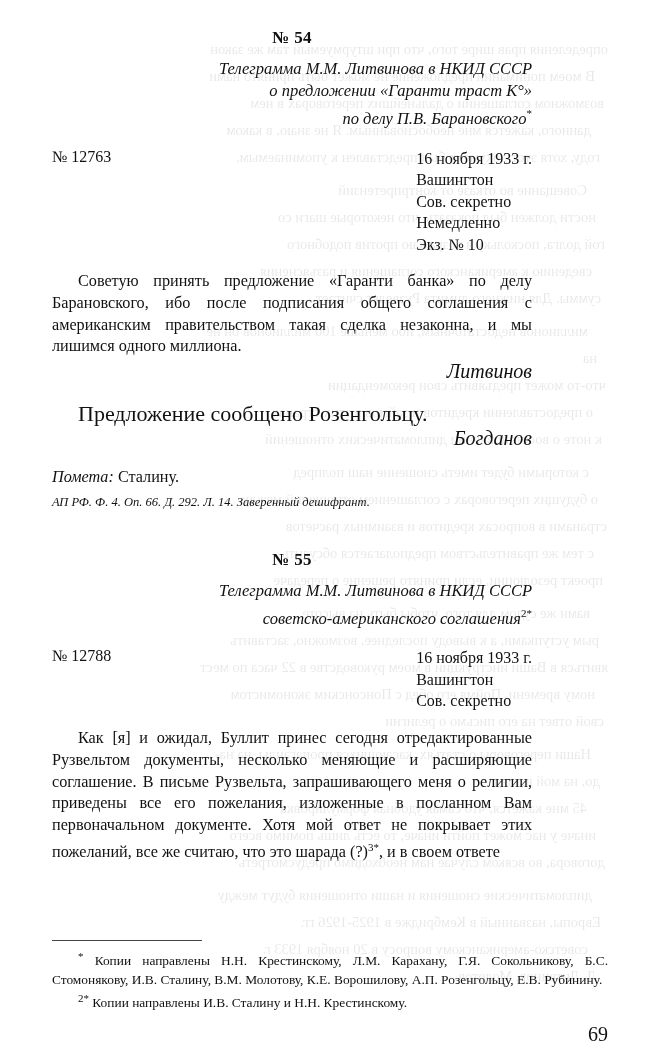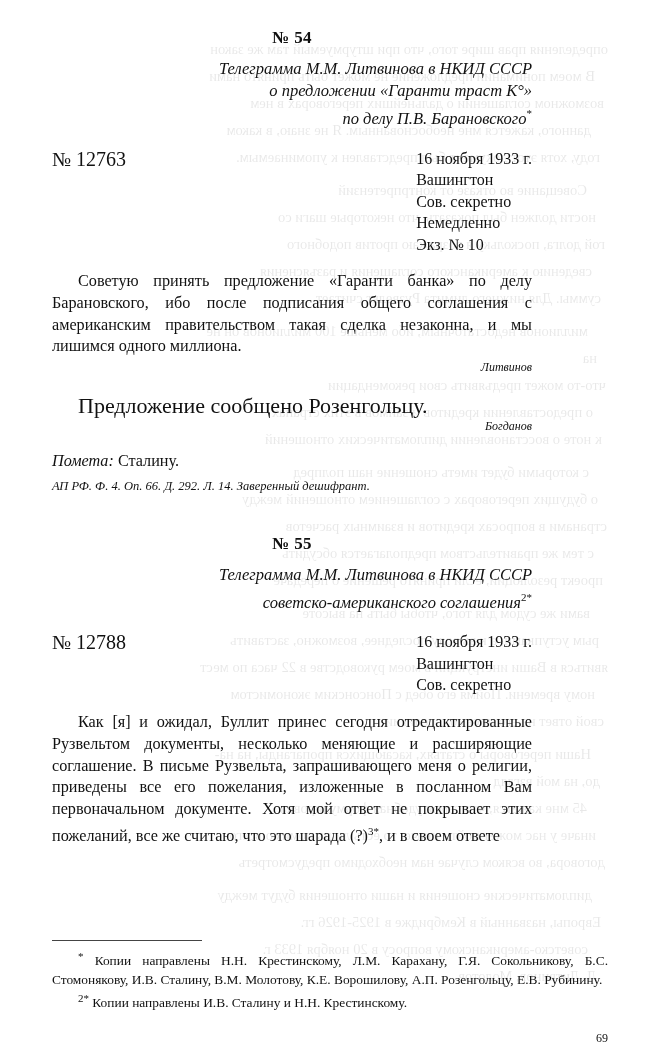--- a/index.html
+++ b/index.html
@@ -63,39 +63,39 @@
     vertical-align: super;
     font-style: normal;
   }
   .meta-row {
     display: flex;
     justify-content: space-between;
     align-items: flex-start;
     margin-top: 18px;
   }
   .meta-left {
-    font-size: 20px;
+    font-size: 16px;
   }
   .meta-right {
     text-align: left;
     font-size: 16px;
     line-height: 21.5px;
   }
   .meta-right div { display: block; }
   .body-text {
     font-size: 16.2px;
     line-height: 21.8px;
     text-align: justify;
     margin-top: 16px;
   }
   .indent { text-indent: 26px; }
   .signature {
     text-align: right;
     font-style: italic;
-    font-size: 12px;
+    font-size: 20px;
     margin-top: 2px;
   }
   .note-line {
     font-size: 22px;
     line-height: 21.8px;
     margin-top: 20px;
     text-indent: 26px;
   }
   .pometa {
     font-size: 16.2px;
@@ -124,21 +124,21 @@
   .fn {
     font-size: 13.4px;
     line-height: 18px;
     text-align: justify;
   }
   .fn-first { text-indent: 26px; }
   .page-number {
     position: absolute;
     right: 48px;
     bottom: 18px;
-    font-size: 12px;
+    font-size: 20px;
     z-index: 3;
     text-align: right;
   }
 </style>
 </head>
 <body>
 
 <div class="bleed" id="bleed">
     <div class="bl" style="left: 48px; top: 40px;">определения прав шире того, что при штурмуемый там же закон</div>
     <div class="bl" style="left: 61px; top: 67px;">В моем понимании предложение не может быть принято нами</div>

